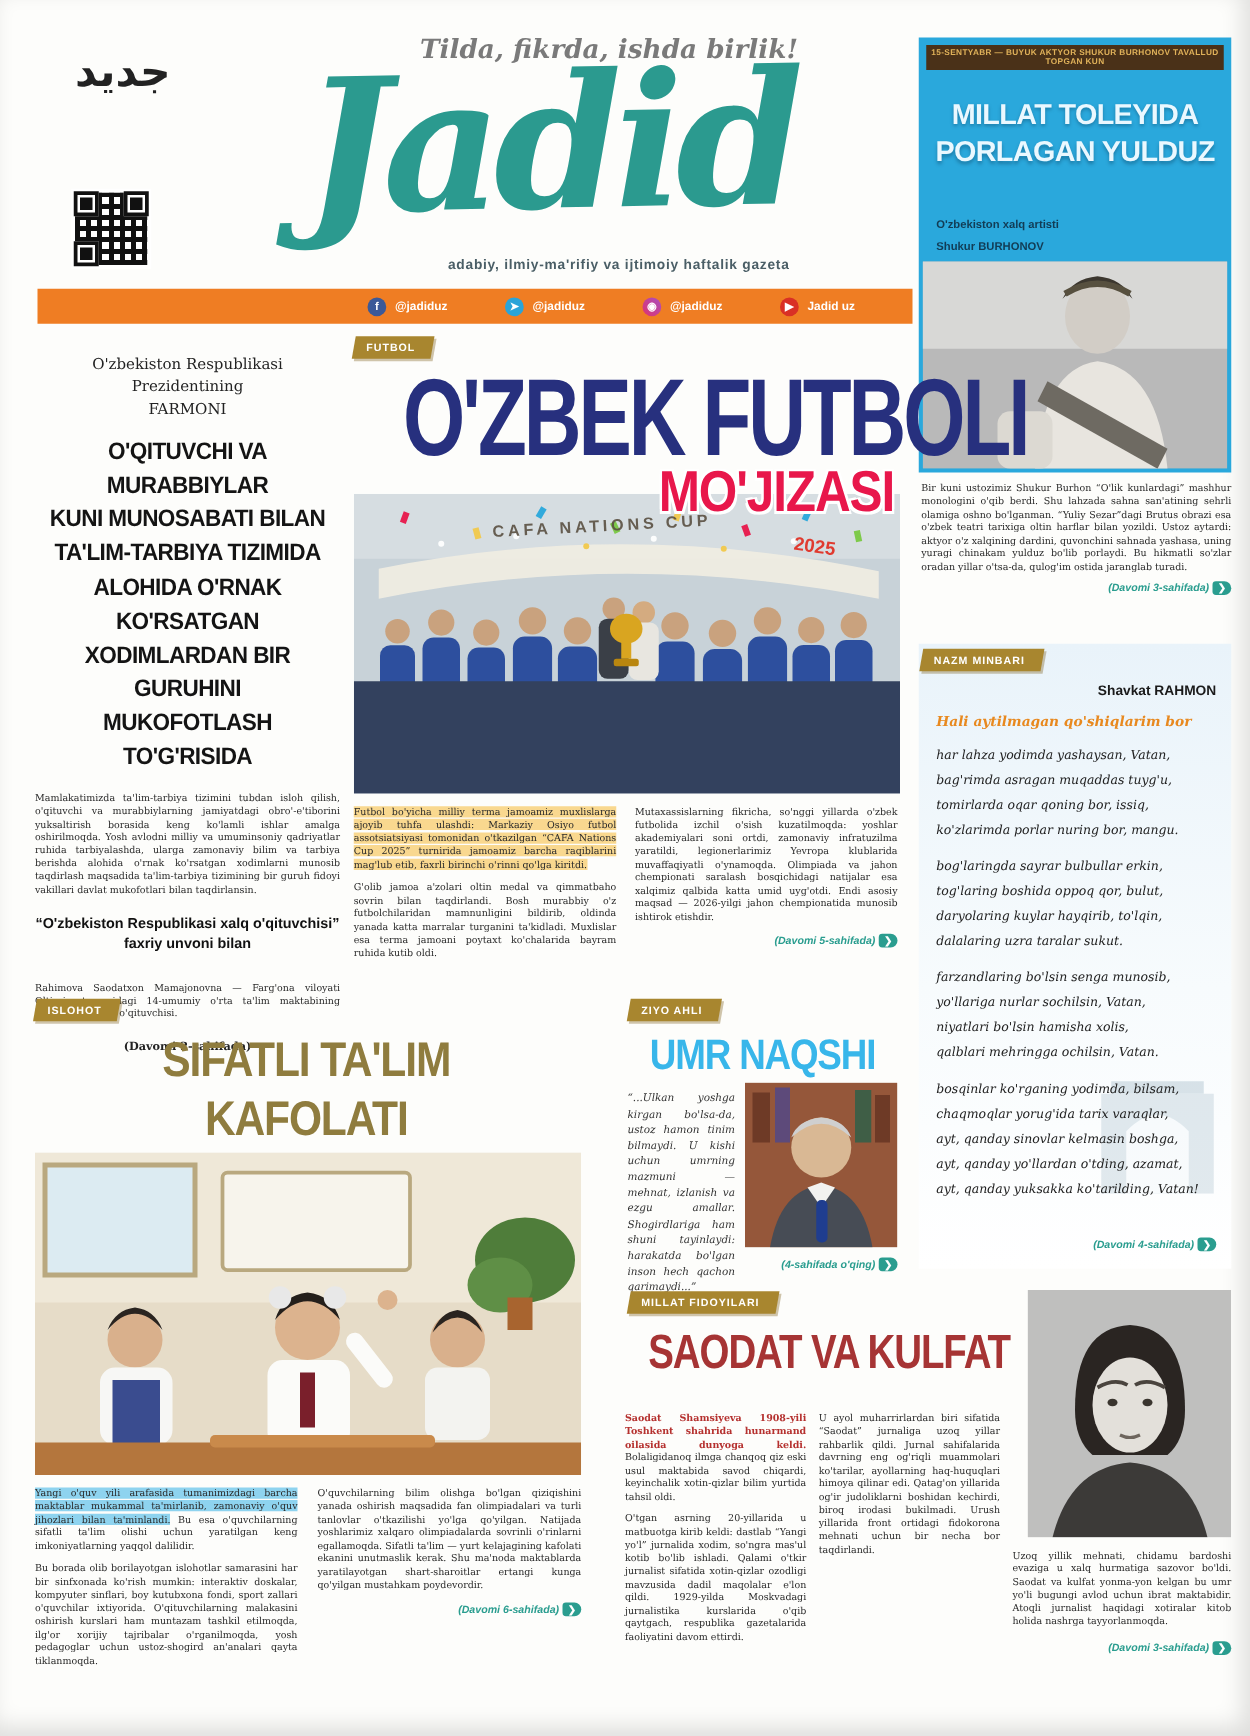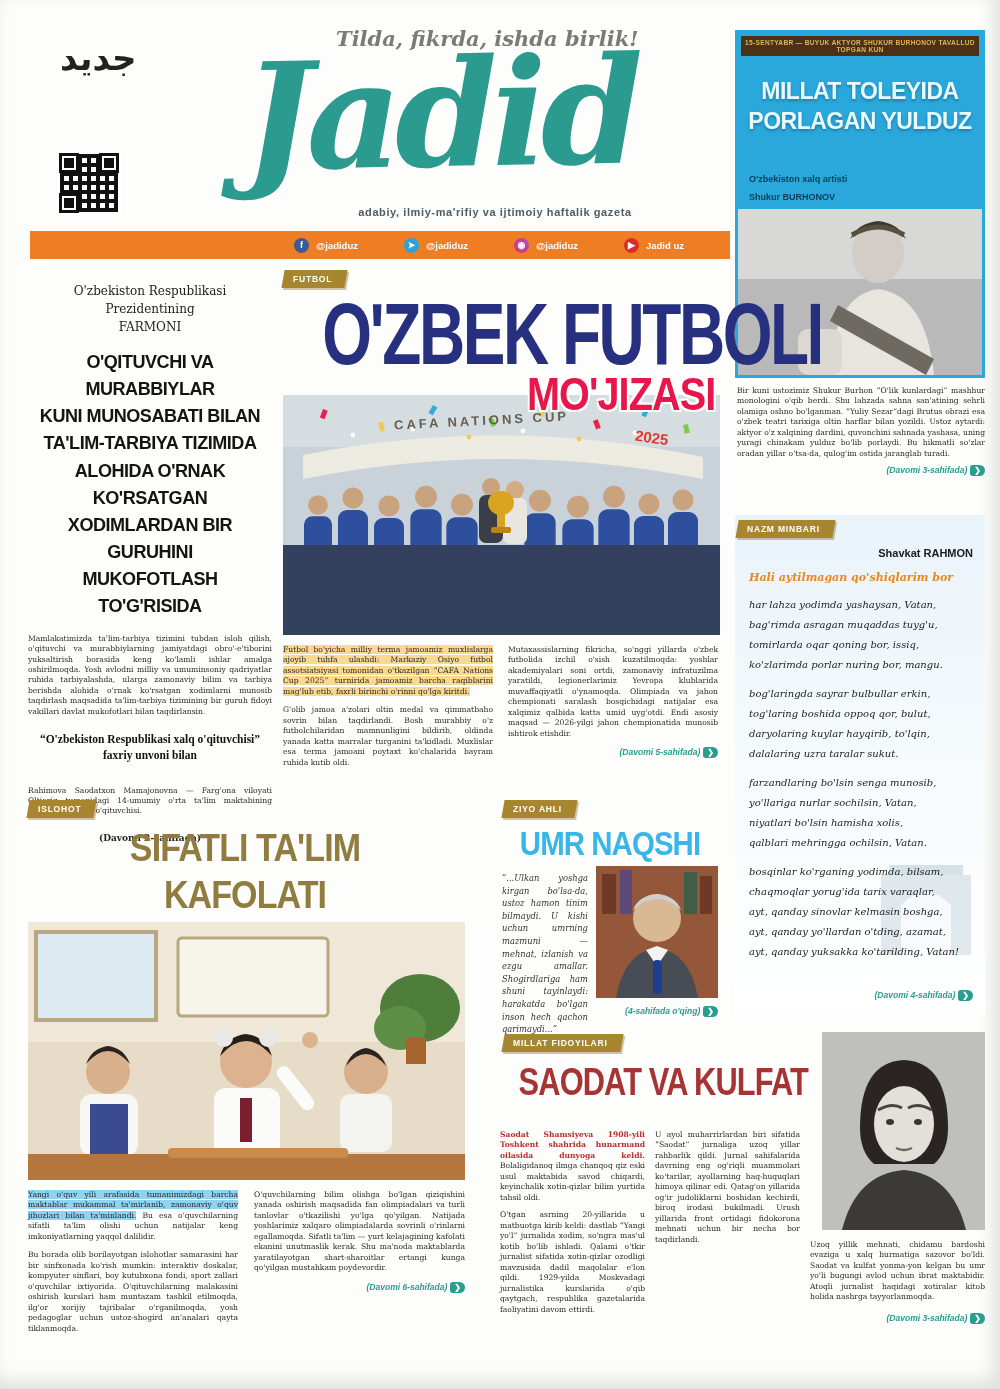--- a/index.html
+++ b/index.html
@@ -56,21 +56,21 @@
   .star-strip{margin:6px;height:20px;background:#4a3118;color:#e0b25a;font-size:6.6px;
               font-weight:bold;display:flex;align-items:center;justify-content:center;
               letter-spacing:.3px;text-align:center;}
   .star-title{font-size:23px;font-weight:bold;color:#eaf8ff;text-align:center;line-height:1.32;
               text-shadow:0 2px 3px rgba(0,40,70,.35);letter-spacing:-.5px;}
   .star-byline{font-size:9px;font-weight:bold;color:#123c55;line-height:2.05;}
   
   .decree-eyebrow{font-family:"DejaVu Serif",serif;font-size:12px;color:#222;text-align:center;line-height:1.5;}
   .decree-title{font-size:19px;font-weight:bold;color:#141414;text-align:center;line-height:1.43;
                 letter-spacing:-.5px;transform:scaleX(.95);transform-origin:center top;}
-  .decree-subhead{font-family:Liberation Serif, serif;font-size:11.5px;font-weight:bold;
+  .decree-subhead{font-family:Liberation Sans, sans-serif;font-size:11.5px;font-weight:bold;
                   text-align:center;line-height:1.4;color:#111;}
   .decree-more{font-family:"DejaVu Serif",serif;font-size:9px;font-weight:bold;text-align:center;color:#222;}
   
   .fb-title{font-weight:bold;color:#27307e;font-size:78px;line-height:.95;letter-spacing:-3px;
             text-align:center;transform:scale(.82,1.12);transform-origin:center top;white-space:nowrap;}
   .fb-accent{font-weight:bold;color:#e8174b;font-size:44px;letter-spacing:-1px;
              text-shadow:2px 2px 0 #fff,-2px -2px 0 #fff,2px -2px 0 #fff,-2px 2px 0 #fff;
              transform:scale(.9,1.05);transform-origin:right top;white-space:nowrap;}
   .photo-banner{position:absolute;top:18px;left:0;right:40px;text-align:center;
                 font-size:13px;font-weight:bold;color:#5a5042;letter-spacing:3px;
@@ -320,21 +320,21 @@
       <circle cx="282" cy="118" r="8" fill="#dcb38e"></circle>
       <circle cx="338" cy="150" r="22" fill="#d9b08c"></circle>
       <path d="M318 144 Q338 120 358 144 Q352 128 338 126 Q324 128 318 144Z" fill="#2a2420"></path>
       <rect x="312" y="172" width="52" height="58" rx="10" fill="#f3f3f0"></rect>
       <rect y="232" width="437" height="26" fill="#b4763d"></rect>
       <rect x="140" y="226" width="180" height="10" rx="4" fill="#c98a4b"></rect>
     </svg>
   </div>
 
   <div class="abs small" style="left:28px;top:1190px;width:210px;height:178px;">
-    <span class="hl-blue">Yangi o'quv yili arafasida tumanimizdagi barcha maktablar mukammal ta'mirlanib, zamonaviy o'quv jihozlari bilan ta'minlandi.</span><span> Bu esa o'quvchilarning sifatli ta'lim olishi uchun natijalar keng imkoniyatlarning yaqqol dalilidir.</span>
+    <span class="hl-blue">Yangi o'quv yili arafasida tumanimizdagi barcha maktablar mukammal ta'mirlanib, zamonaviy o'quv jihozlari bilan ta'minlandi.</span><span> Bu esa o'quvchilarning sifatli ta'lim olishi uchun yaratilgan keng imkoniyatlarning yaqqol dalilidir.</span>
     <div style="margin-top:8px;">Bu borada olib borilayotgan islohotlar samarasini har bir sinfxonada ko'rish mumkin: interaktiv doskalar, kompyuter sinflari, boy kutubxona fondi, sport zallari o'quvchilar ixtiyorida. O'qituvchilarning malakasini oshirish kurslari ham muntazam tashkil etilmoqda, ilg'or xorijiy tajribalar o'rganilmoqda, yosh pedagoglar uchun ustoz-shogird an'analari qayta tiklanmoqda.</div>
   </div>
   <div class="abs" style="left:254px;top:1190px;width:211px;height:178px;">
     <div class="small">O'quvchilarning bilim olishga bo'lgan qiziqishini yanada oshirish maqsadida fan olimpiadalari va turli tanlovlar o'tkazilishi yo'lga qo'yilgan. Natijada yoshlarimiz xalqaro olimpiadalarda sovrinli o'rinlarni egallamoqda. Sifatli ta'lim — yurt kelajagining kafolati ekanini unutmaslik kerak. Shu ma'noda maktablarda yaratilayotgan shart-sharoitlar ertangi kunga qo'yilgan mustahkam poydevordir.</div>
     <div class="cont" style="margin-top:8px;">
       <span>(Davomi 6-sahifada)</span><span class="arr">❯</span>
     </div>
   </div>
 
   <div class="abs" style="left:503px;top:798px;">

